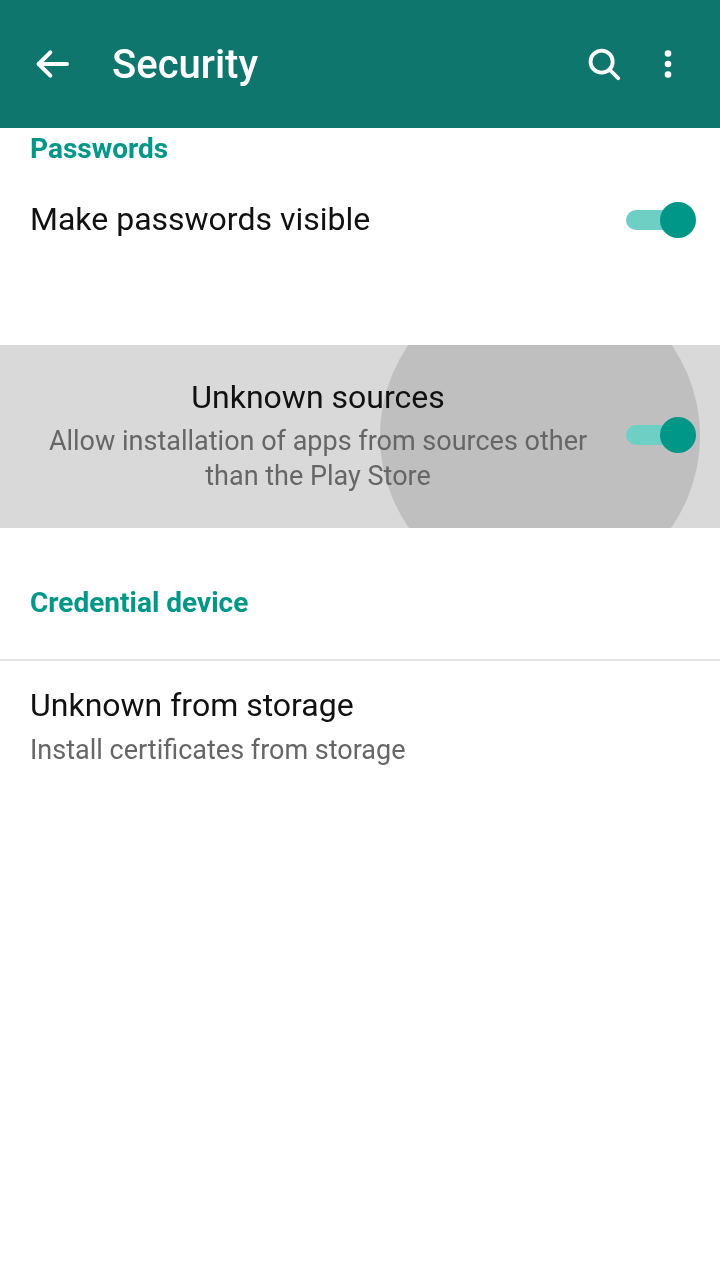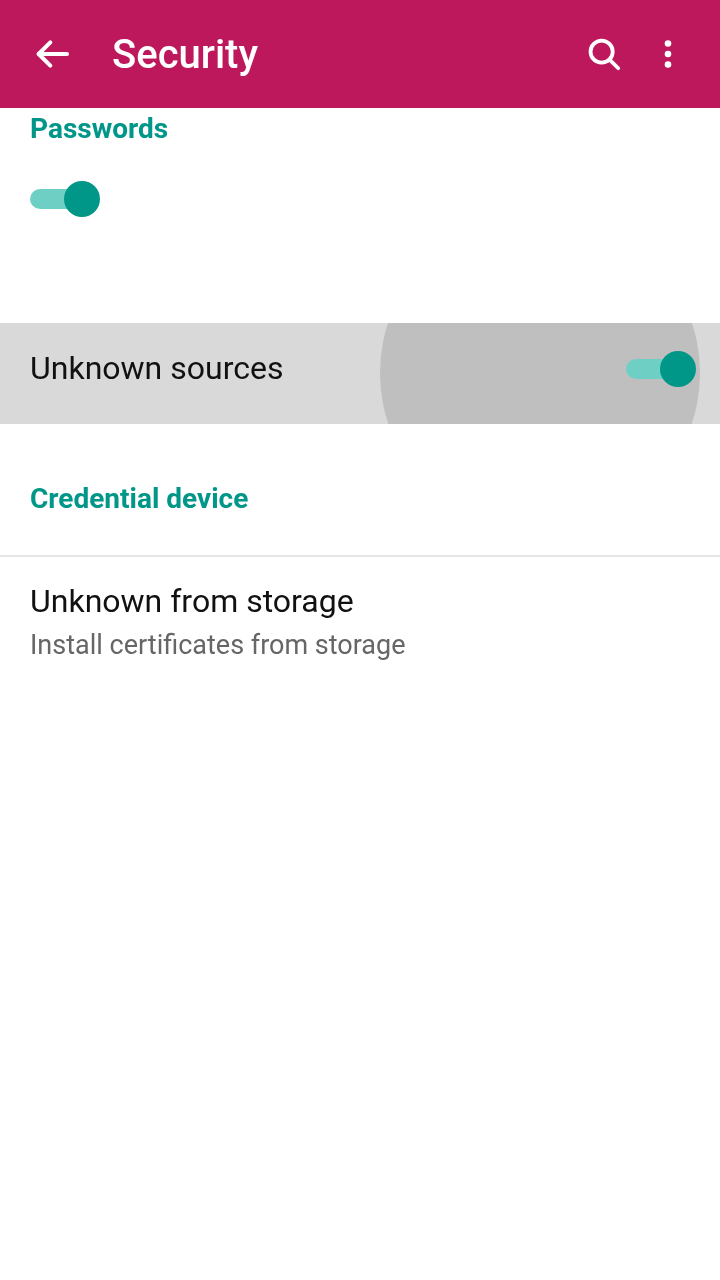--- a/index.html
+++ b/index.html
@@ -6,22 +6,22 @@
   html, body {
     width: 720px;
     height: 1280px;
     font-family: Roboto, "Helvetica Neue", Arial, sans-serif;
     background: #ffffff;
     overflow: hidden;
   }
   .appbar {
     display: flex;
     align-items: center;
-    height: 108px;
-    background: #be185d;
+    height: 128px;
+    background: #0f766e;
     color: #ffffff;
     padding: 0 20px;
   }
   .appbar .icon-btn {
     width: 64px;
     height: 64px;
     display: flex;
     align-items: center;
     justify-content: center;
     cursor: pointer;
@@ -140,36 +140,40 @@
       <circle cx="12" cy="19" r="2.2"></circle>
     </svg>
   </div>
 </div>
 
 <div class="content">
 
   <div class="section-header clipped">Passwords</div>
 
   <div class="item">
+    <div class="item-text">
+      <div class="item-title">Make passwords visible</div>
+    </div>
     <div class="switch">
       <div class="switch-track"></div>
       <div class="switch-thumb"></div>
     </div>
   </div>
 
   <div class="spacer-lg"></div>
 
 
   <div class="spacer-md"></div>
 
 
-  <div class="item pressed" style="padding-top:25px;padding-bottom:34px;">
+  <div class="item pressed" style="padding-top:32px;padding-bottom:34px;text-align:center;">
     <div class="ripple-circle"></div>
     <div class="item-text">
       <div class="item-title">Unknown sources</div>
+      <div class="item-sub">Allow installation of apps from sources other than the Play Store</div>
     </div>
     <div class="switch">
       <div class="switch-track"></div>
       <div class="switch-thumb"></div>
     </div>
   </div>
 
   <div class="spacer-md"></div>
 
   <div class="section-header">Credential device</div>

